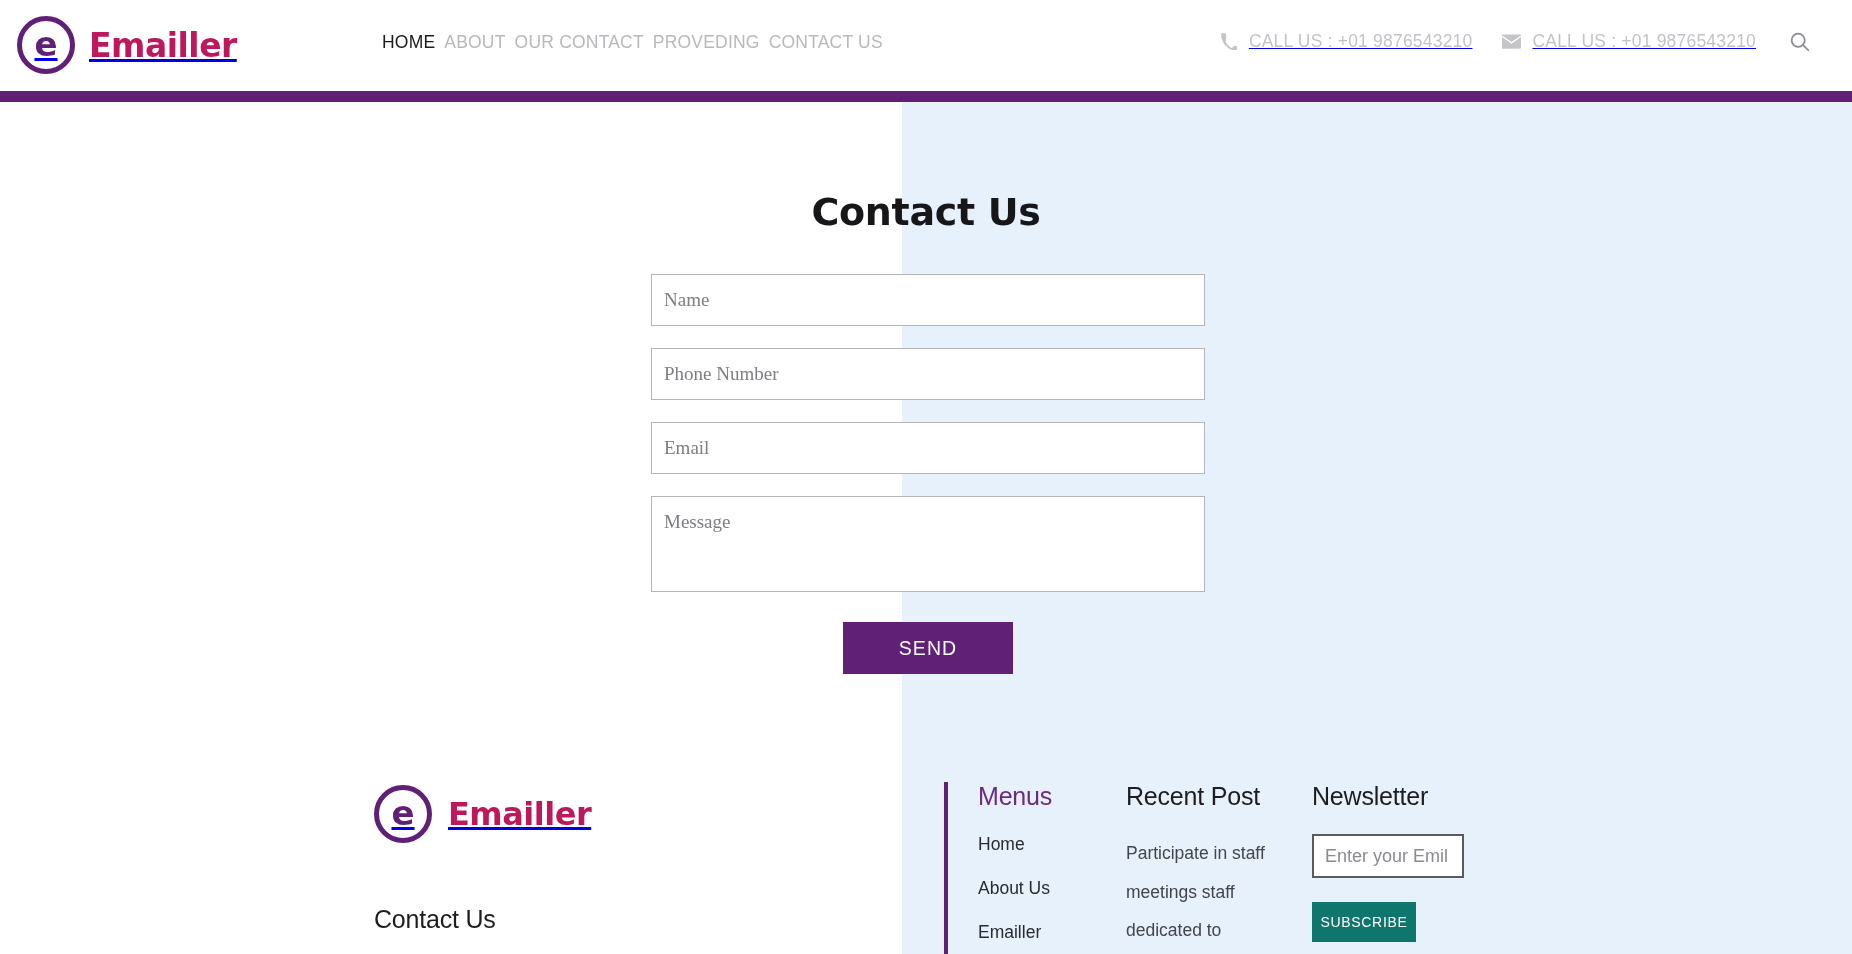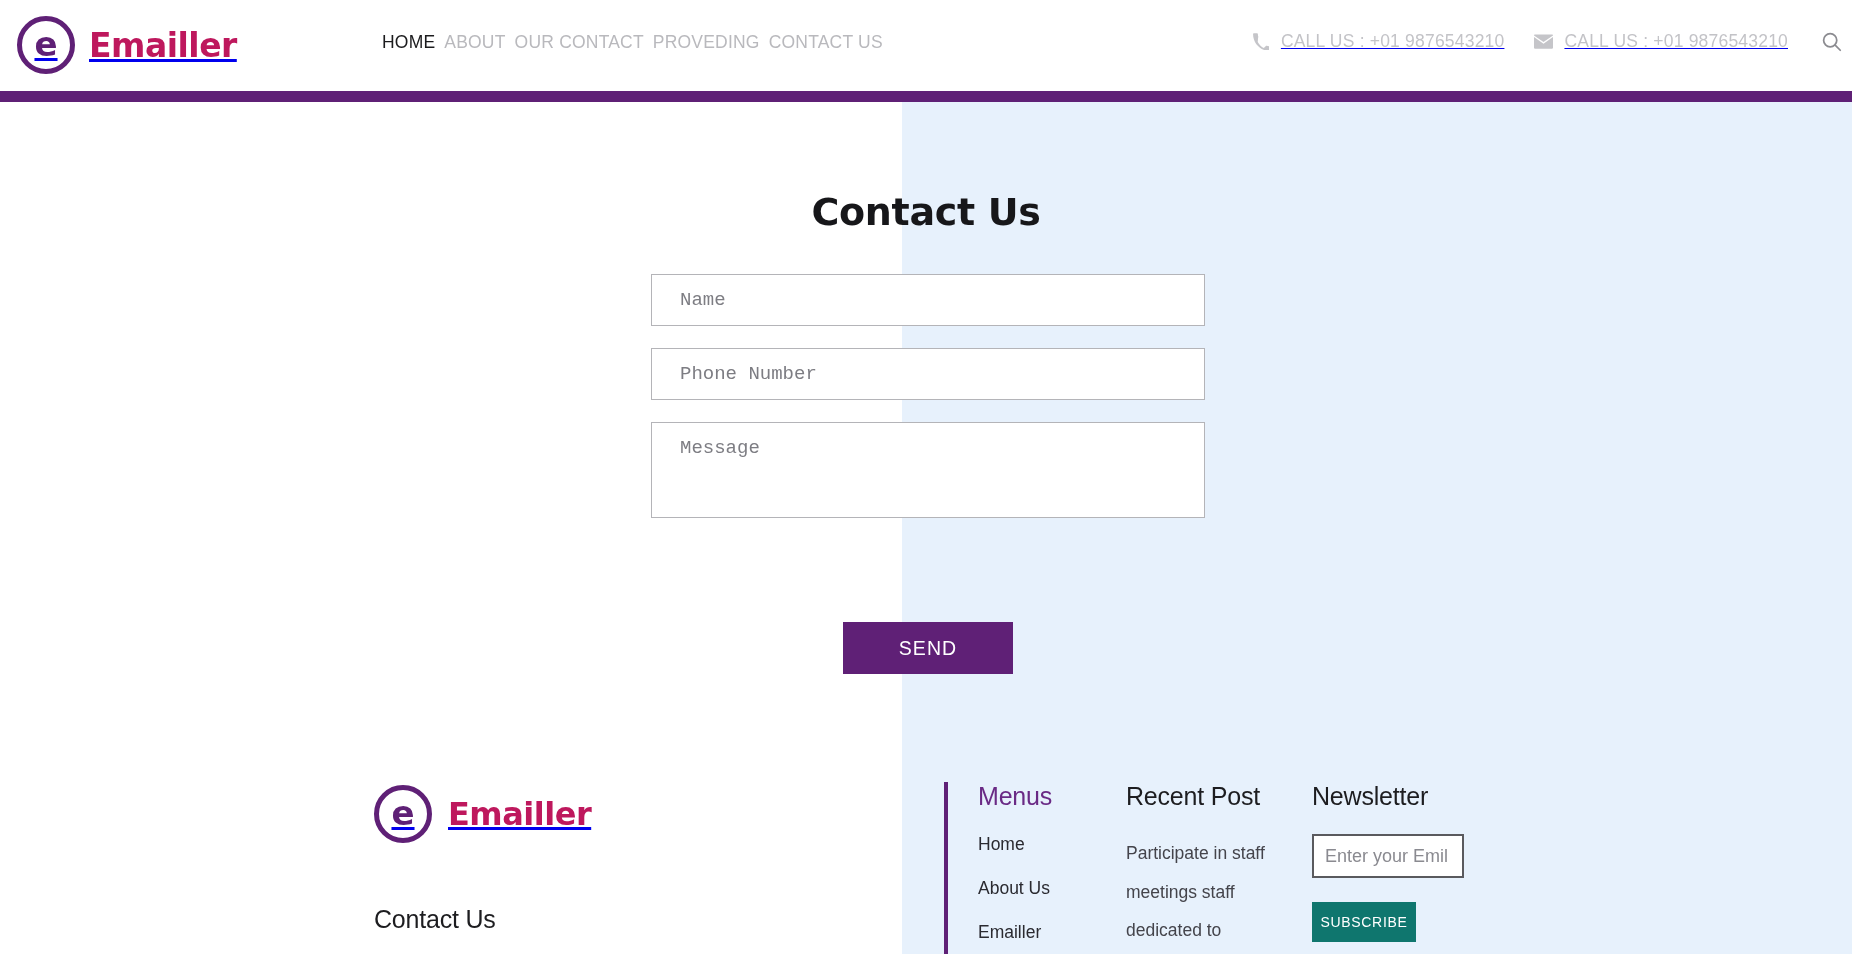--- a/index.html
+++ b/index.html
@@ -80,21 +80,21 @@
     letter-spacing: 0.2px;
     color: #b9b9bd;
     text-decoration: none;
     white-space: nowrap;
     cursor: pointer;
   }
   .nav-item.active { color: #1b1b1d; }
 
   .header-right {
     position: absolute;
-    right: 4px;
+    right: 36px;
     top: 28px;
     display: flex;
     align-items: center;
     gap: 0px;
   }
   .contact-chip {
     display: flex;
     align-items: center;
     gap: 11px;
     margin-right: 30px;
@@ -180,24 +180,24 @@
     position: absolute;
     top: 172px;
     left: 651px;
     width: 554px;
   }
   .field {
     width: 554px;
     height: 52px;
     background: #ffffff;
     border: 1px solid #b4b4b8;
-    font-family: Liberation Mono, monospace;
+    font-family: Liberation Serif, serif;
     font-size: 19px;
     color: #4e4e53;
-    padding: 0 28px;
+    padding: 0 12px;
     outline: none;
     display: block;
     margin-bottom: 22px;
   }
   .field::placeholder { color: #7d7d83; opacity: 1; }
   .field.textarea {
     height: 96px;
     padding-top: 13px;
     resize: none;
     line-height: 1.3;
@@ -389,20 +389,21 @@
 
   <div class="purple-rule"></div>
 
   <section class="contact-section">
 
     <h1 class="contact-title">Contact Us</h1>
 
     <form class="contact-form">
       <input class="field" type="text" placeholder="Name" style="">
       <input class="field" type="text" placeholder="Phone Number" style="">
+      <input class="field" type="text" placeholder="Email" style="">
       <textarea class="field textarea" placeholder="Message" style=""></textarea>
     </form>
 
     <button class="send-btn">SEND</button>
 
   </section>
 
   <footer class="footer">
 
     <a class="footer-brand" href="#">

